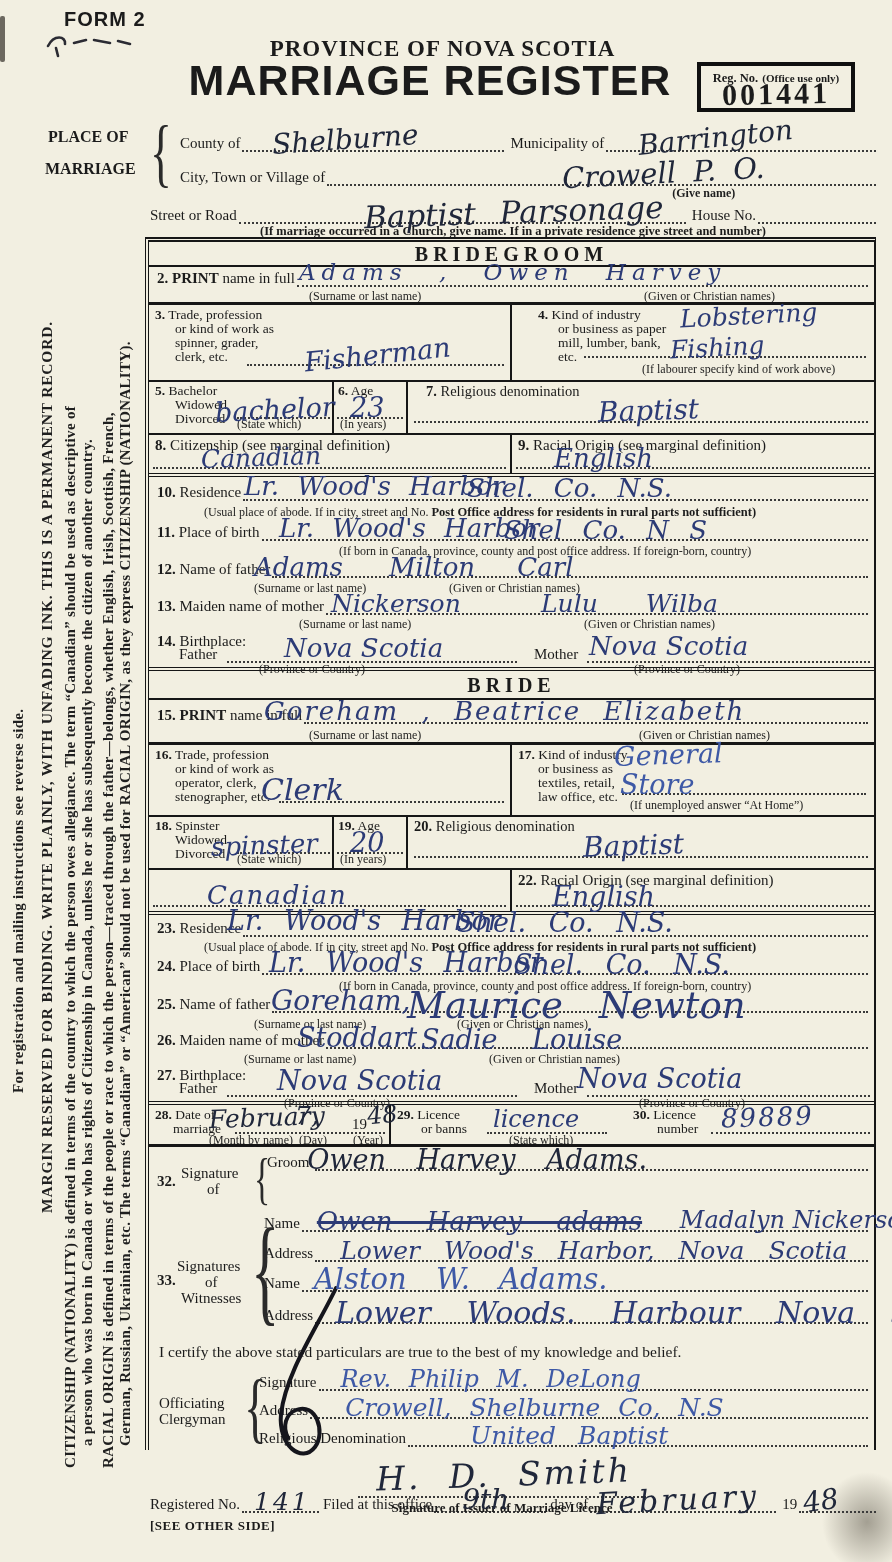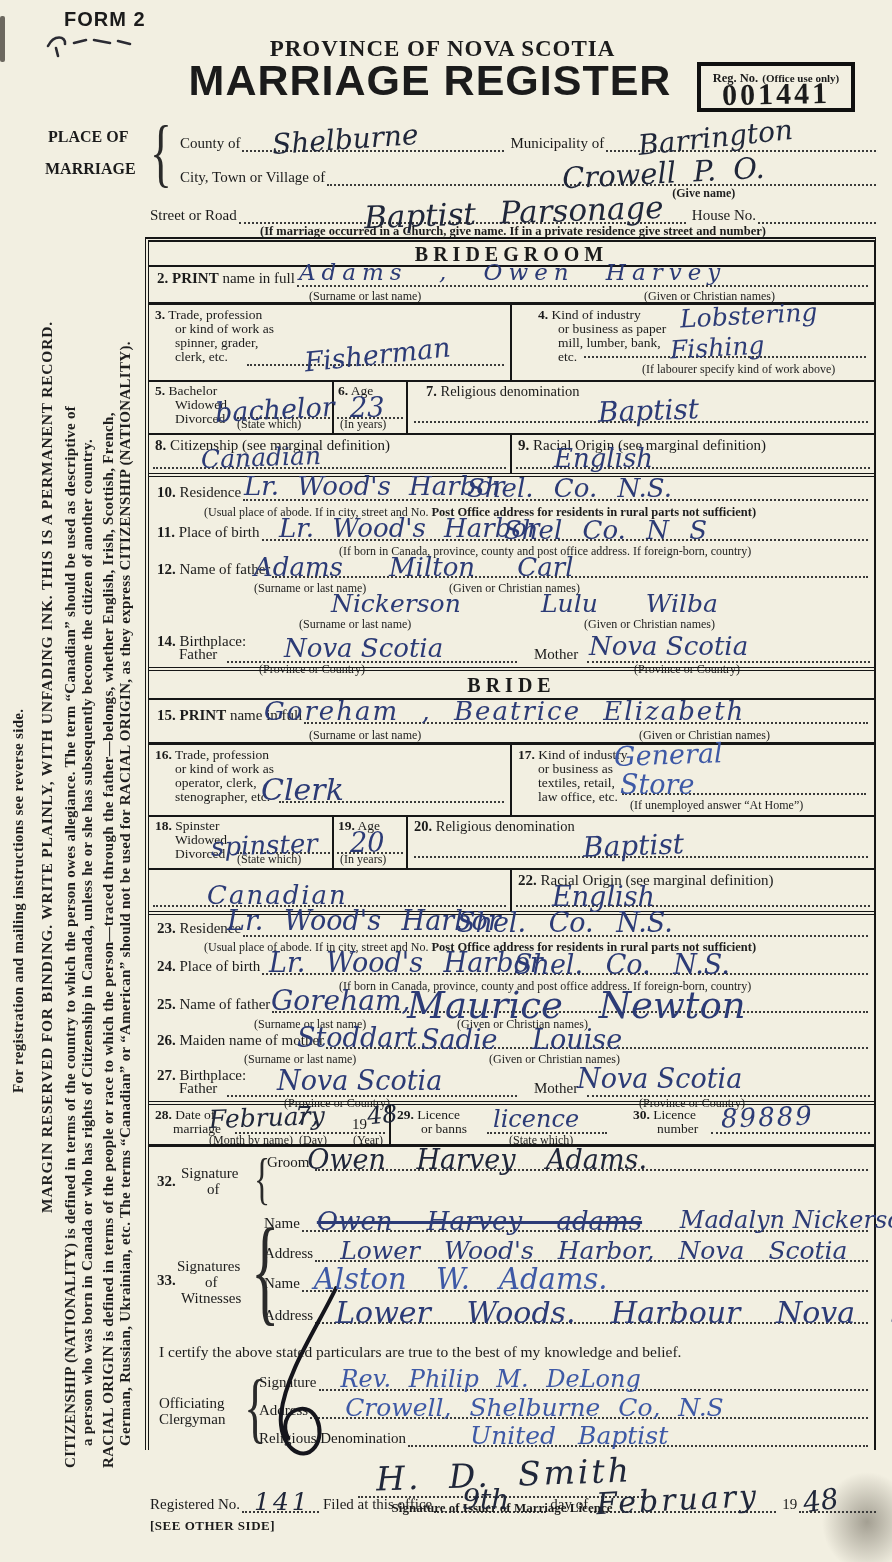--- a/index.html
+++ b/index.html
@@ -191,20 +191,24 @@
         <span class="L"><span class="n">12.</span> <span>Name of father</span></span>
         <span class="dl"></span>
       </div>
       <i class="hw hwa" style="left:105px;top:-6px;font-size:26px;">Adams</i>
       <i class="hw hwa" style="left:240px;top:-6px;font-size:26px;word-spacing:34px;">Milton Carl</i>
       <span class="g" style="left:105px;top:21px;">(Surname or last name)</span>
       <span class="g" style="left:300px;top:21px;">(Given or Christian names)</span>
     </div>
 
     <div class="row" style="height:36px;">
+      <div class="line" style="position:absolute;left:8px;right:6px;top:2px;height:16px;">
+        <span class="L"><span class="n">13.</span> <span>Maiden name of mother</span></span>
+        <span class="dl"></span>
+      </div>
       <i class="hw hwa" style="left:182px;top:-6px;font-size:25px;">Nickerson</i>
       <i class="hw hwa" style="left:392px;top:-6px;font-size:25px;word-spacing:40px;">Lulu Wilba</i>
       <span class="g" style="left:150px;top:20px;">(Surname or last name)</span>
       <span class="g" style="left:435px;top:20px;">(Given or Christian names)</span>
     </div>
 
     <div class="row bb4d" style="height:38px;">
       <span class="L abs" style="left:8px;top:0;"><span class="n">14.</span> <span>Birthplace:</span></span>
       <span class="L abs" style="left:30px;top:13px;">Father</span>
       <span class="ds" style="left:78px;width:290px;top:28px;"></span>

